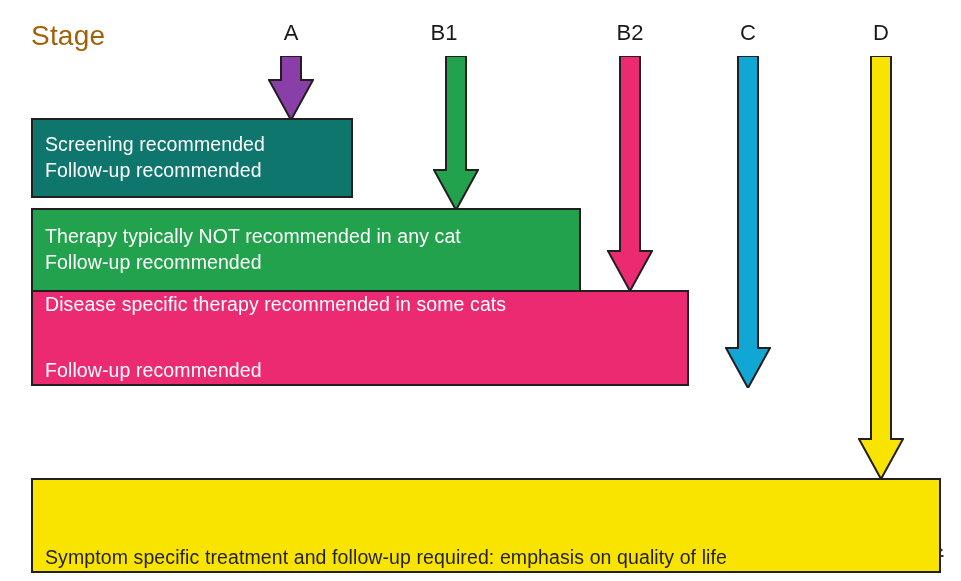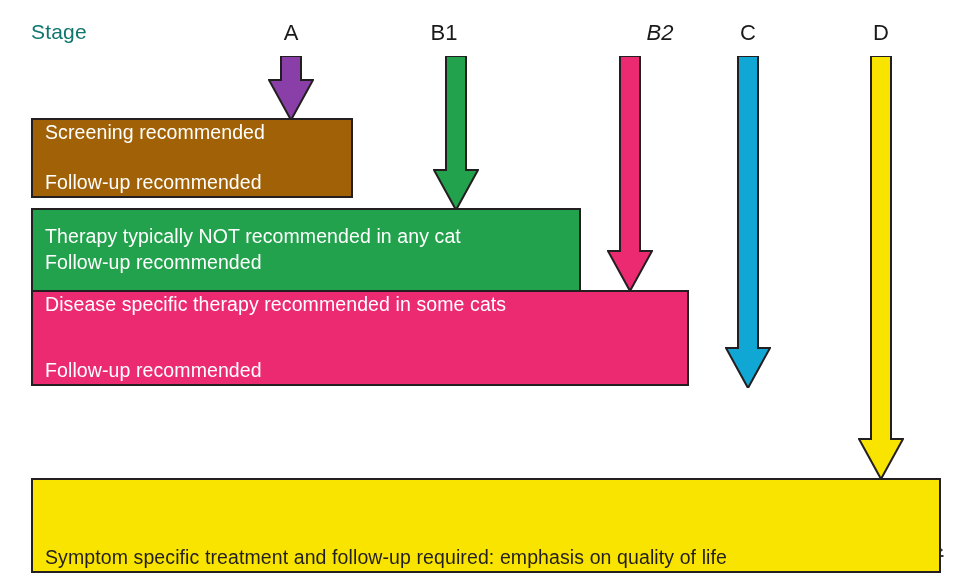--- a/index.html
+++ b/index.html
@@ -14,22 +14,22 @@
     background: #ffffff;
     font-family: "Liberation Sans", sans-serif;
     overflow: hidden;
   }
 
   
   .stage-caption {
     position: absolute;
     left: 31px;
     top: 20px;
-    font-size: 21px;
-    color: #0f766e;
+    font-size: 28px;
+    color: #a16207;
     letter-spacing: 0.2px;
     white-space: nowrap;
   }
   .stage-letter {
     position: absolute;
     top: 20px;
     font-size: 22px;
     color: #1a1a1a;
     text-align: center;
     white-space: nowrap;
@@ -78,21 +78,21 @@
 </style>
 </head>
 <body>
 
 <div id="stage-diagram">
 
   <div class="stage-caption">Stage</div>
 
   <div class="stage-letter" style="left: 291px;">A</div>
   <div class="stage-letter" style="left: 444px;">B1</div>
-  <div class="stage-letter" style="left: 660px; font-style: italic;">B2</div>
+  <div class="stage-letter" style="left: 630px;">B2</div>
   <div class="stage-letter" style="left: 748px;">C</div>
   <div class="stage-letter" style="left: 881px;">D</div>
 
   <div class="arrow" style="left: 291px; top: 56px; z-index: 2;">
       <svg width="46" height="64" viewBox="0 0 46 64">
         <polygon points="13.0,0.0 33.0,0.0 33.0,24.0 45.0,24.0 23.0,64.0 1.0,24.0 13.0,24.0" fill="#8a3fa8" stroke="#231f20" stroke-width="2" stroke-linejoin="miter"></polygon>
       </svg>
     </div>
   <div class="arrow" style="left: 456px; top: 56px; z-index: 2;">
       <svg width="46" height="154" viewBox="0 0 46 154">
@@ -108,21 +108,21 @@
       <svg width="46" height="332" viewBox="0 0 46 332">
         <polygon points="13.0,0.0 33.0,0.0 33.0,292.0 45.0,292.0 23.0,332.0 1.0,292.0 13.0,292.0" fill="#10a7d4" stroke="#231f20" stroke-width="2" stroke-linejoin="miter"></polygon>
       </svg>
     </div>
   <div class="arrow" style="left: 881px; top: 56px; z-index: 2;">
       <svg width="46" height="423" viewBox="0 0 46 423">
         <polygon points="13.0,0.0 33.0,0.0 33.0,383.0 45.0,383.0 23.0,423.0 1.0,383.0 13.0,383.0" fill="#f9e400" stroke="#231f20" stroke-width="2" stroke-linejoin="miter"></polygon>
       </svg>
     </div>
 
-  <div class="bar" style="left: 31px; top: 118px; width: 322px; height: 80px; background: #a16207; color: rgb(255, 255, 255); z-index: 1; justify-content: space-between;">
+  <div class="bar" style="left: 31px; top: 118px; width: 322px; height: 80px; background: #0f766e; color: rgb(255, 255, 255); z-index: 1;">
       <div class="bar-line">Screening recommended</div>
       <div class="bar-line">Follow-up recommended</div>
     </div>
   <div class="bar" style="left: 31px; top: 208px; width: 550px; height: 84px; background: rgb(34, 162, 76); color: rgb(255, 255, 255); z-index: 1;">
       <div class="bar-line">Therapy typically NOT recommended in any cat</div>
       <div class="bar-line">Follow-up recommended</div>
     </div>
   <div class="bar" style="left: 31px; top: 290px; width: 658px; height: 96px; background: rgb(236, 42, 114); color: rgb(255, 255, 255); z-index: 1; justify-content: space-between;">
       <div class="bar-line">Disease specific therapy recommended in some cats</div>
       <div class="bar-line">Follow-up recommended</div>

